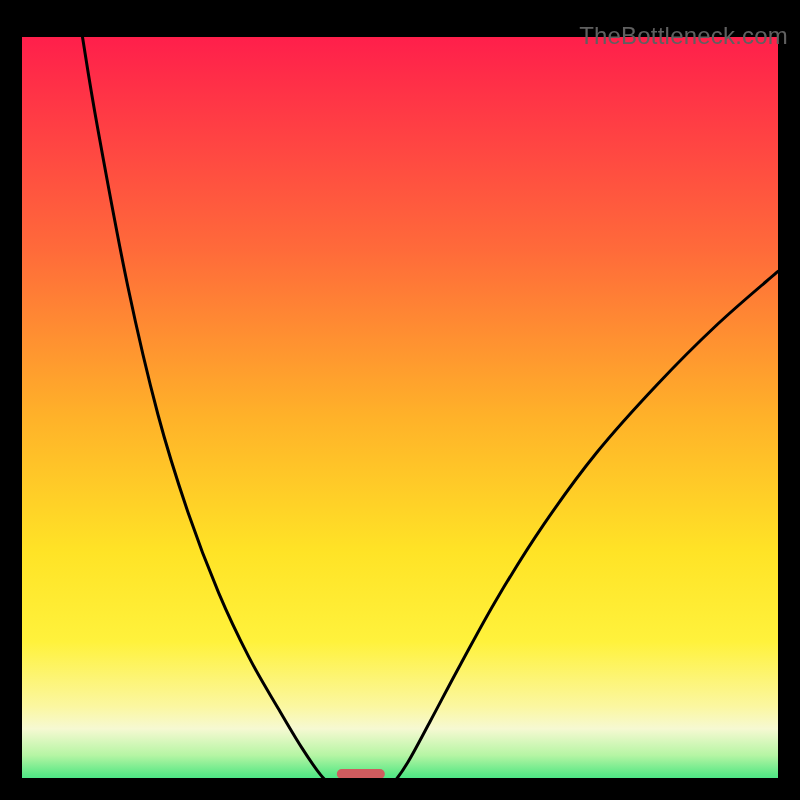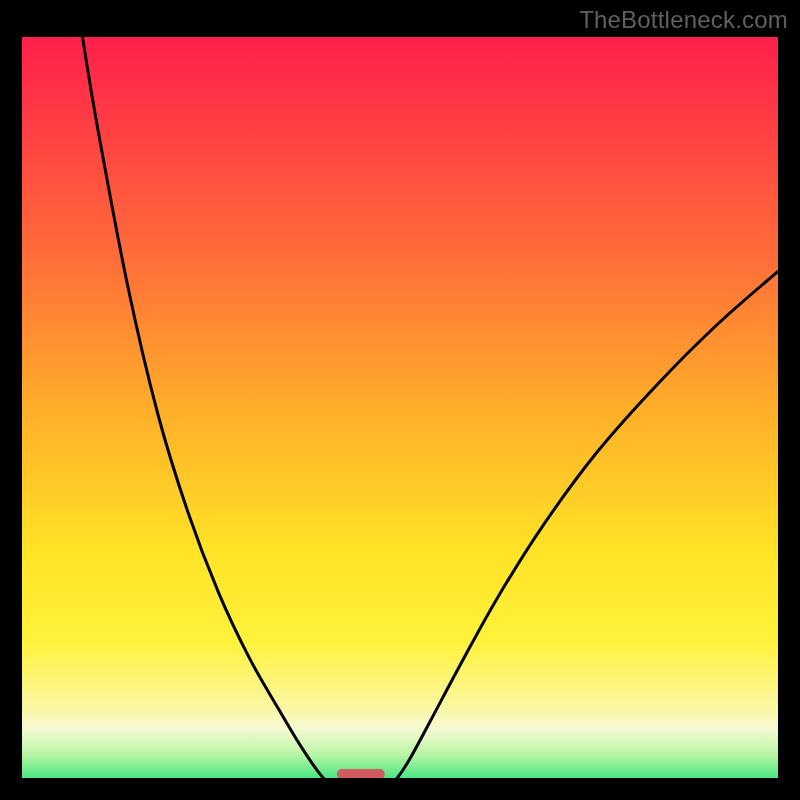--- a/index.html
+++ b/index.html
@@ -5,21 +5,21 @@
   * { margin: 0; padding: 0; box-sizing: border-box; }
   html, body { width: 800px; height: 800px; overflow: hidden; background: #000; }
   .frame {
     position: relative;
     width: 800px;
     height: 800px;
     background: #000;
   }
   .watermark {
     position: absolute;
-    top: 6px;
+    top: 22px;
     right: 12px;
     font-family: Arial, Helvetica, sans-serif;
     font-size: 24px;
     font-weight: 500;
     color: #606060;
     letter-spacing: 0.2px;
     z-index: 20;
   }
   .plot-area {
     position: absolute;

